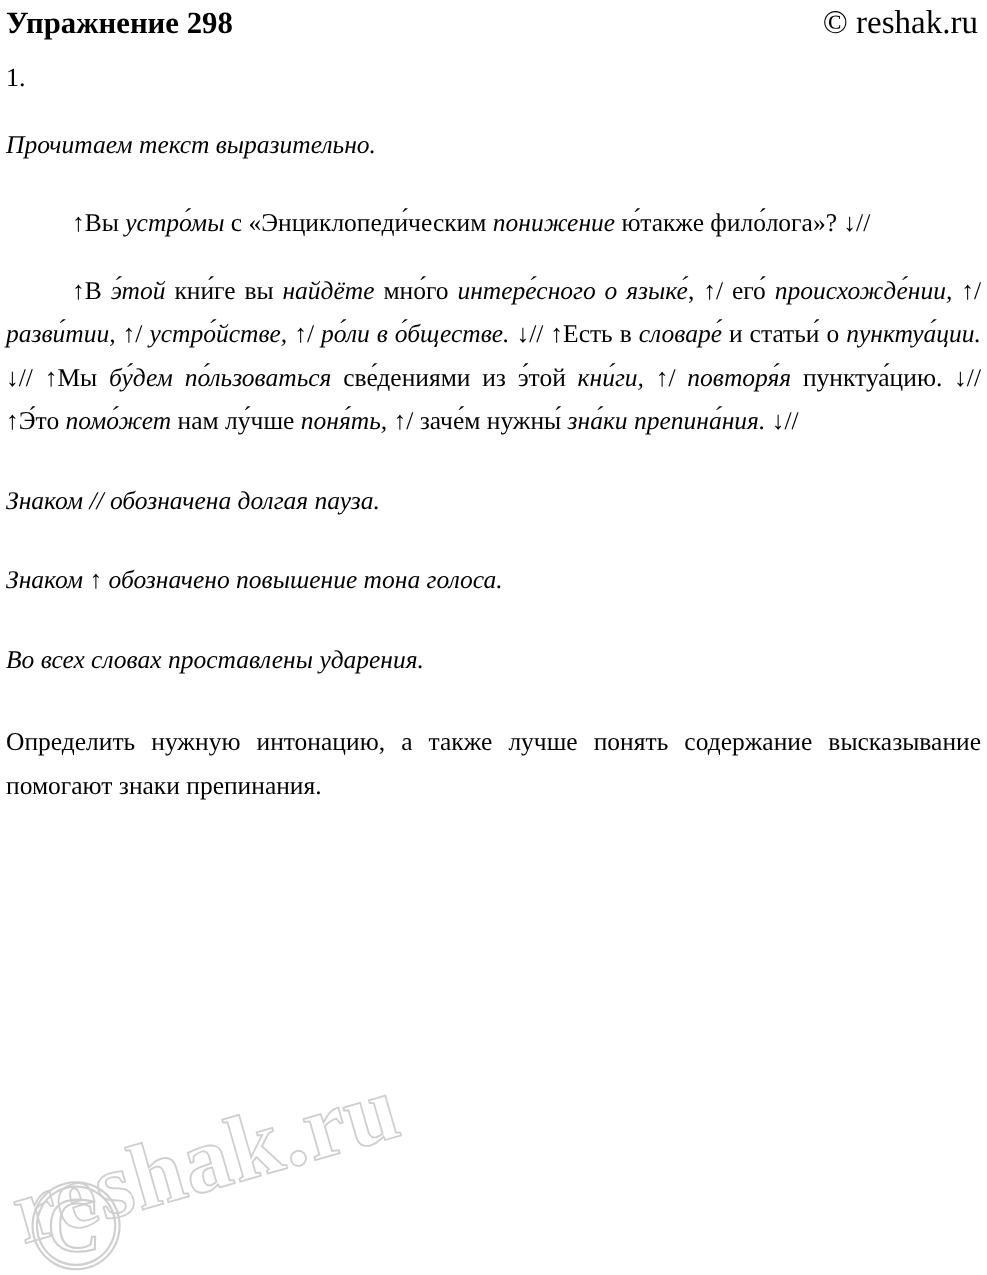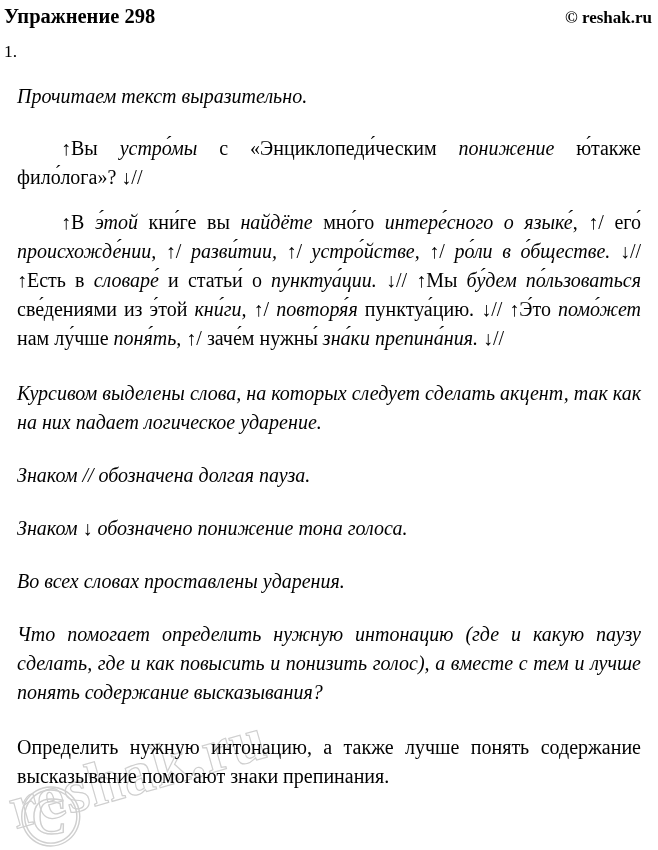--- a/index.html
+++ b/index.html
@@ -60,31 +60,31 @@
     justify-content: space-between;
     height: 26px;
   }
   #exercise-title {
     font-size: 20.5px;
     font-weight: 700;
     letter-spacing: 0px;
     white-space: nowrap;
   }
   #copyright-label {
-    font-size: 17px;
-    font-weight: 700;
+    font-size: 22px;
+    font-weight: 400;
     white-space: nowrap;
     padding-right: 2px;
   }
 
   
   .para {
-    font-size: 20px;
+    font-size: 17px;
     line-height: 29px;
-    margin: 13px;
+    margin: 0;
   }
   .just {
     text-align: justify;
     text-align-last: left;
   }
   .ital { font-style: italic; }
   .indent { text-indent: 44px; }
 
   #task-number {
     margin-top: 12px;
@@ -123,26 +123,24 @@
   </div>
 
   <div id="task-number">1.</div>
 
   <p id="task-instruction" class="para ital">Прочитаем текст выразительно.</p>
 
   <p id="text-block-1" class="para just indent"><span>↑Вы </span><span style="font-style: italic;">устро́мы</span><span> с «Энциклопеди́ческим </span><span style="font-style: italic;">понижение</span><span> ю́также </span><span style="">фило́лога</span><span>»? ↓//</span></p>
 
   <p id="text-block-2" class="para just indent"><span>↑В </span><span style="font-style: italic;">э́той</span><span> кни́ге вы </span><span style="font-style: italic;">найдёте</span><span> мно́го </span><span style="font-style: italic;">интере́сного о языке́</span><span>, ↑/ его́ </span><span style="font-style: italic;">происхожде́нии,</span><span> ↑/ </span><span style="font-style: italic;">разви́тии,</span><span> ↑/ </span><span style="font-style: italic;">устро́йстве,</span><span> ↑/ </span><span style="font-style: italic;">ро́ли в о́бществе.</span><span> ↓// ↑Есть в </span><span style="font-style: italic;">словаре́</span><span> и статьи́ о </span><span style="font-style: italic;">пунктуа́ции.</span><span> ↓// ↑Мы </span><span style="font-style: italic;">бу́дем по́льзоваться</span><span> све́дениями из э́той </span><span style="font-style: italic;">кни́ги,</span><span> ↑/ </span><span style="font-style: italic;">повторя́я</span><span> пунктуа́цию. ↓// ↑Э́то </span><span style="font-style: italic;">помо́жет</span><span> нам лу́чше </span><span style="font-style: italic;">поня́ть,</span><span> ↑/ заче́м нужны́ </span><span style="font-style: italic;">зна́ки препина́ния.</span><span> ↓//</span></p>
 
-  <p id="note-italic" class="para just ital">Курсивом выделены слова, на которых следует сделать акцент, так как на них падает логическое ударение.</p>
 
   <ul id="legend-list">
     <li class="para ital legend-line">Знаком // обозначена долгая пауза.</li>
-    <li class="para ital legend-line">Знаком ↓ обозначено понижение тона голоса.</li>
+    <li class="para ital legend-line">Знаком ↑ обозначено повышение тона голоса.</li>
   </ul>
 
   <p id="accents-note" class="para ital">Во всех словах проставлены ударения.</p>
 
-  <p id="question-para" class="para just ital">Что помогает определить нужную интонацию (где и какую паузу сделать, где и как повысить и понизить голос), а вместе с тем и лучше понять содержание высказывания?</p>
 
   <p id="answer-para" class="para just">Определить нужную интонацию, а также лучше понять содержание высказывание помогают знаки препинания.</p>
 
 </div>
 
 </body></html>

